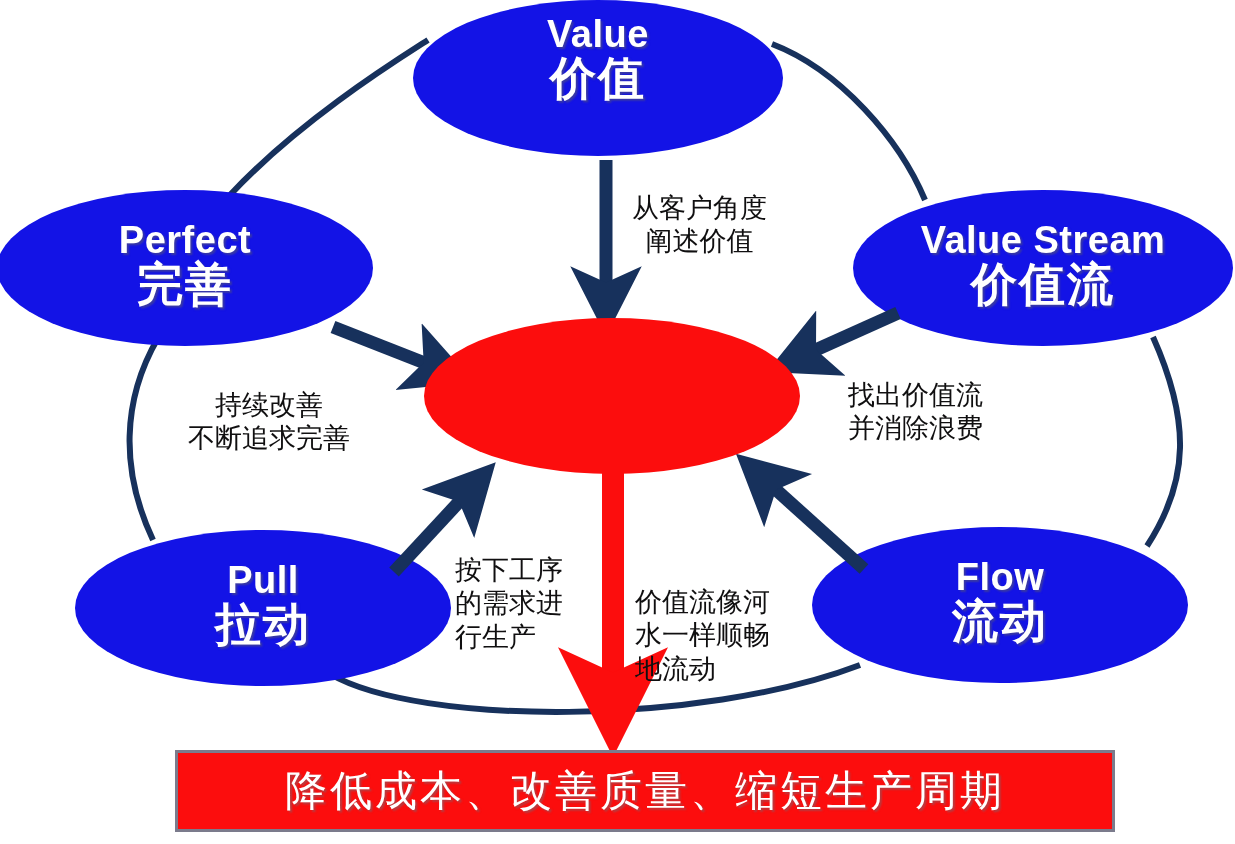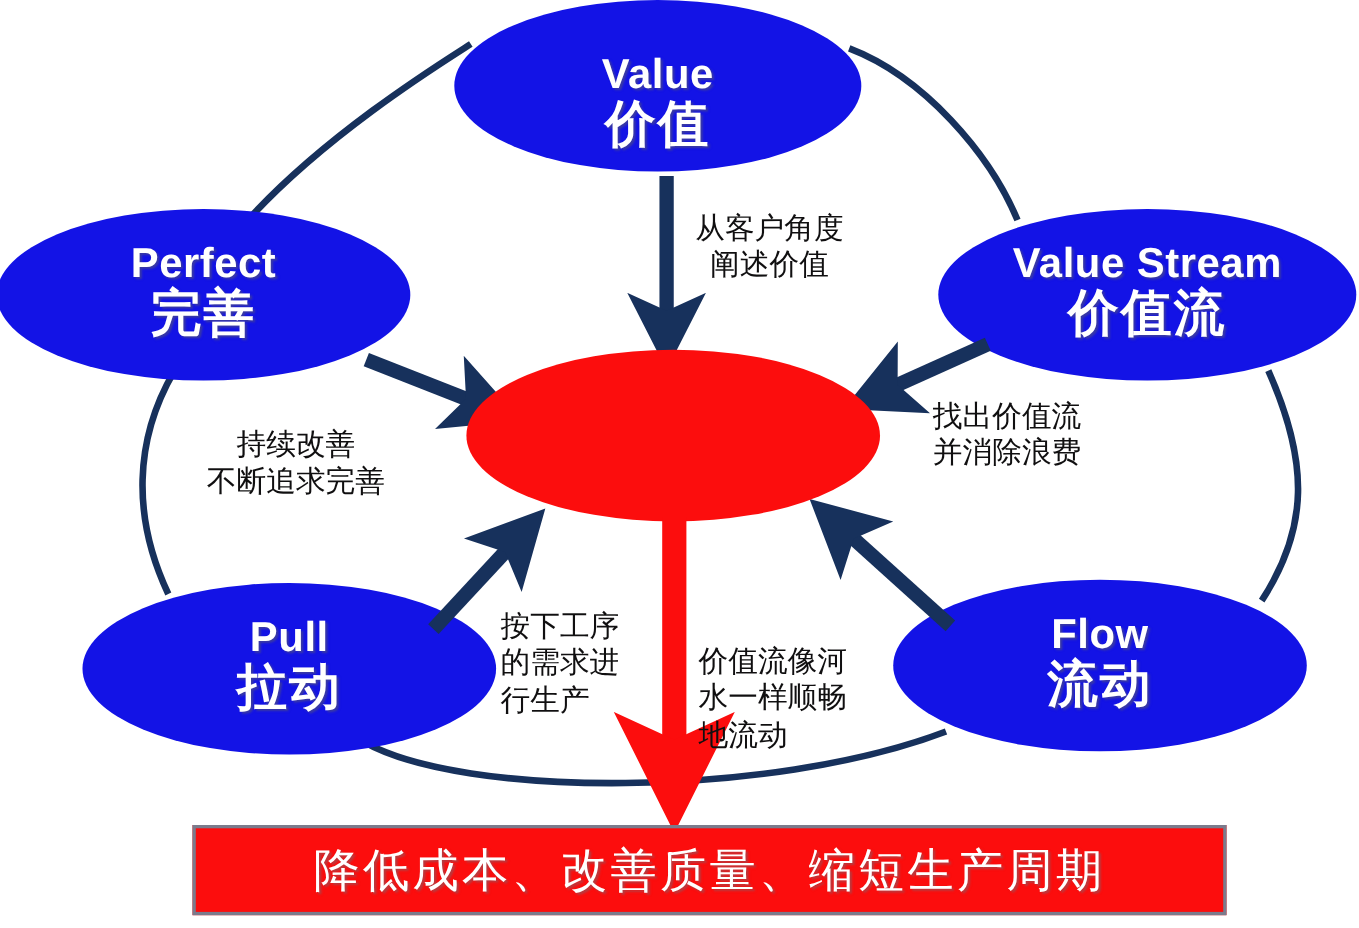--- a/index.html
+++ b/index.html
@@ -125,21 +125,21 @@
       <path d="M 898 313 L 800 357" marker-end="url(#navy-head)"></path>
       <path d="M 394 572 L 471 489" marker-end="url(#navy-head)"></path>
       <path d="M 864 569 L 763 478" marker-end="url(#navy-head)"></path>
     </g>
 
     <ellipse cx="612" cy="396" rx="188" ry="78" fill="#fc0d0d"></ellipse>
 
     <path d="M 613 470 L 613 700" fill="none" stroke="#fc0d0d" stroke-width="22" marker-end="url(#red-head)"></path>
   </svg>
 
-  <div class="node-label" style="left:398px; top:49px; width:400px;">
+  <div class="node-label" style="left:398px; top:15px; width:400px;">
     <span class="en">Value</span>
     <span class="zh">价值</span>
   </div>
 
   <div class="node-label" style="left:843px; top:221px; width:400px;">
     <span class="en">Value Stream</span>
     <span class="zh">价值流</span>
   </div>
 
   <div class="node-label" style="left:800px; top:558px; width:400px;">
@@ -154,21 +154,21 @@
 
   <div class="node-label" style="left:-15px; top:221px; width:400px;">
     <span class="en">Perfect</span>
     <span class="zh">完善</span>
   </div>
 
 
   <div class="edge-note center-align" style="left:632px; top:191px;">从客户角度
 阐述价值</div>
 
-  <div class="edge-note center-align" style="left:848px; top:362px;">找出价值流
+  <div class="edge-note center-align" style="left:848px; top:378px;">找出价值流
 并消除浪费</div>
 
   <div class="edge-note" style="left:455px; top:553px;">按下工序
 的需求进
 行生产</div>
 
   <div class="edge-note center-align" style="left:188px; top:388px;">持续改善
 不断追求完善</div>
 
   <div class="edge-note" style="left:635px; top:585px;">价值流像河

